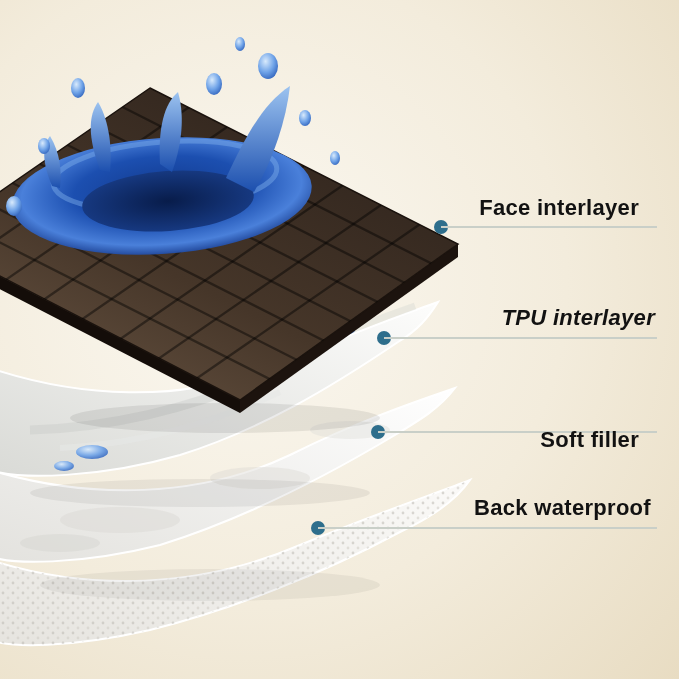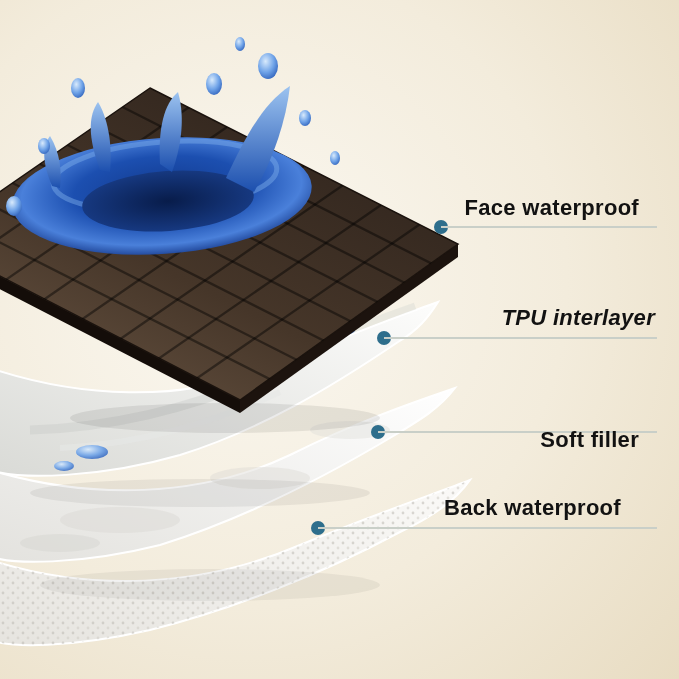--- a/index.html
+++ b/index.html
@@ -29,21 +29,21 @@
   .c2 .callout-dot{left:377px;top:331px;}
   .c2 .callout-rule{left:384px;top:337px;width:273px;}
   .c2 .callout-label{top:305px;right:24px;font-style:italic;}
   
   .c3 .callout-dot{left:371px;top:425px;}
   .c3 .callout-rule{left:378px;top:431px;width:279px;}
   .c3 .callout-label{top:399px;right:40px;margin-top:28px;}
   
   .c4 .callout-dot{left:311px;top:521px;}
   .c4 .callout-rule{left:318px;top:527px;width:339px;}
-  .c4 .callout-label{top:495px;right:58px;text-align:center;}
+  .c4 .callout-label{top:495px;right:28px;text-align:center;}
 </style>
 </head>
 <body>
 
 <div class="stage">
 
   <svg class="art" viewBox="0 0 679 679" aria-hidden="true">
     <defs>
       <linearGradient id="gBrown" x1="0.75" y1="0" x2="0" y2="0.9">
         <stop offset="0" stop-color="#2e231c"></stop>
@@ -152,21 +152,21 @@
       <ellipse cx="44" cy="146" rx="6" ry="8" fill="url(#gDrop)"></ellipse>
       <ellipse cx="335" cy="158" rx="5" ry="7" fill="url(#gDrop)"></ellipse>
       <ellipse cx="14" cy="206" rx="8" ry="10" fill="url(#gDrop)"></ellipse>
       <ellipse cx="240" cy="44" rx="5" ry="7" fill="url(#gDrop)"></ellipse>
     </g>
   </svg>
 
   <div class="c1">
     <span class="callout-dot"></span>
     <span class="callout-rule"></span>
-    <span class="callout-label">Face waterproof</span>
+    <span class="callout-label">Face interlayer</span>
   </div>
 
   <div class="c2">
     <span class="callout-dot"></span>
     <span class="callout-rule"></span>
     <span class="callout-label">TPU interlayer</span>
   </div>
 
   <div class="c3">
     <span class="callout-dot"></span>

